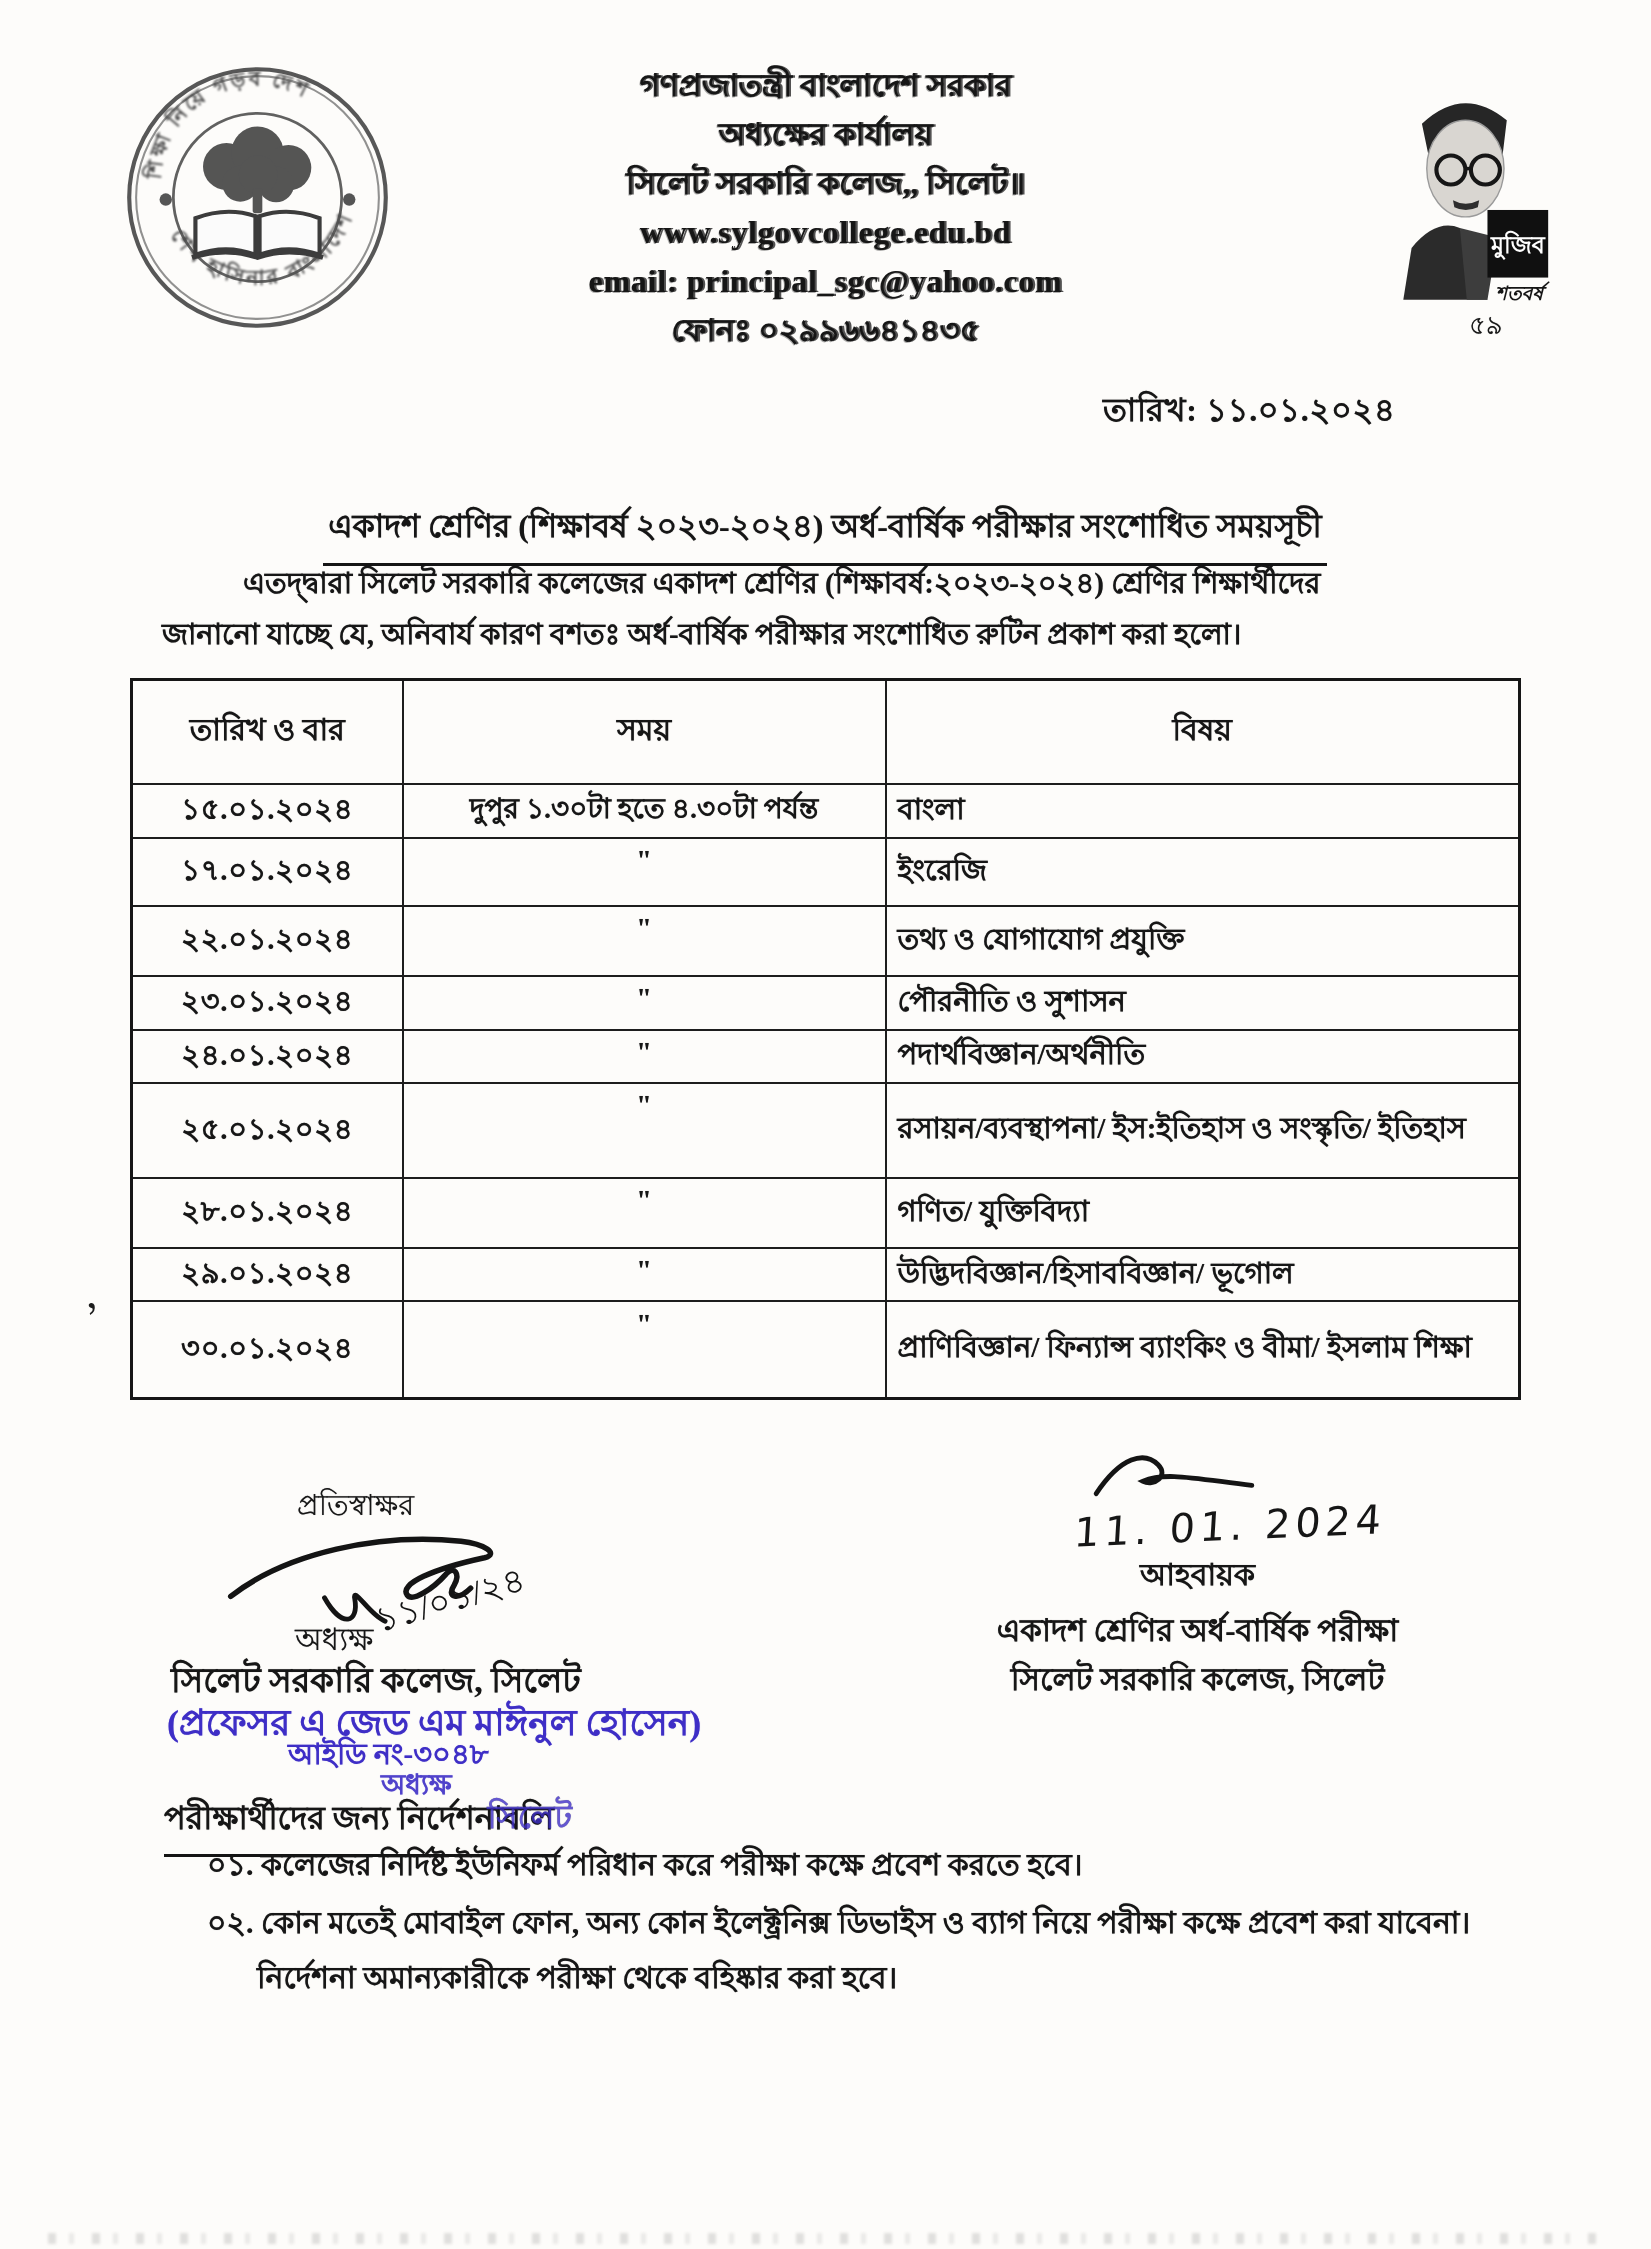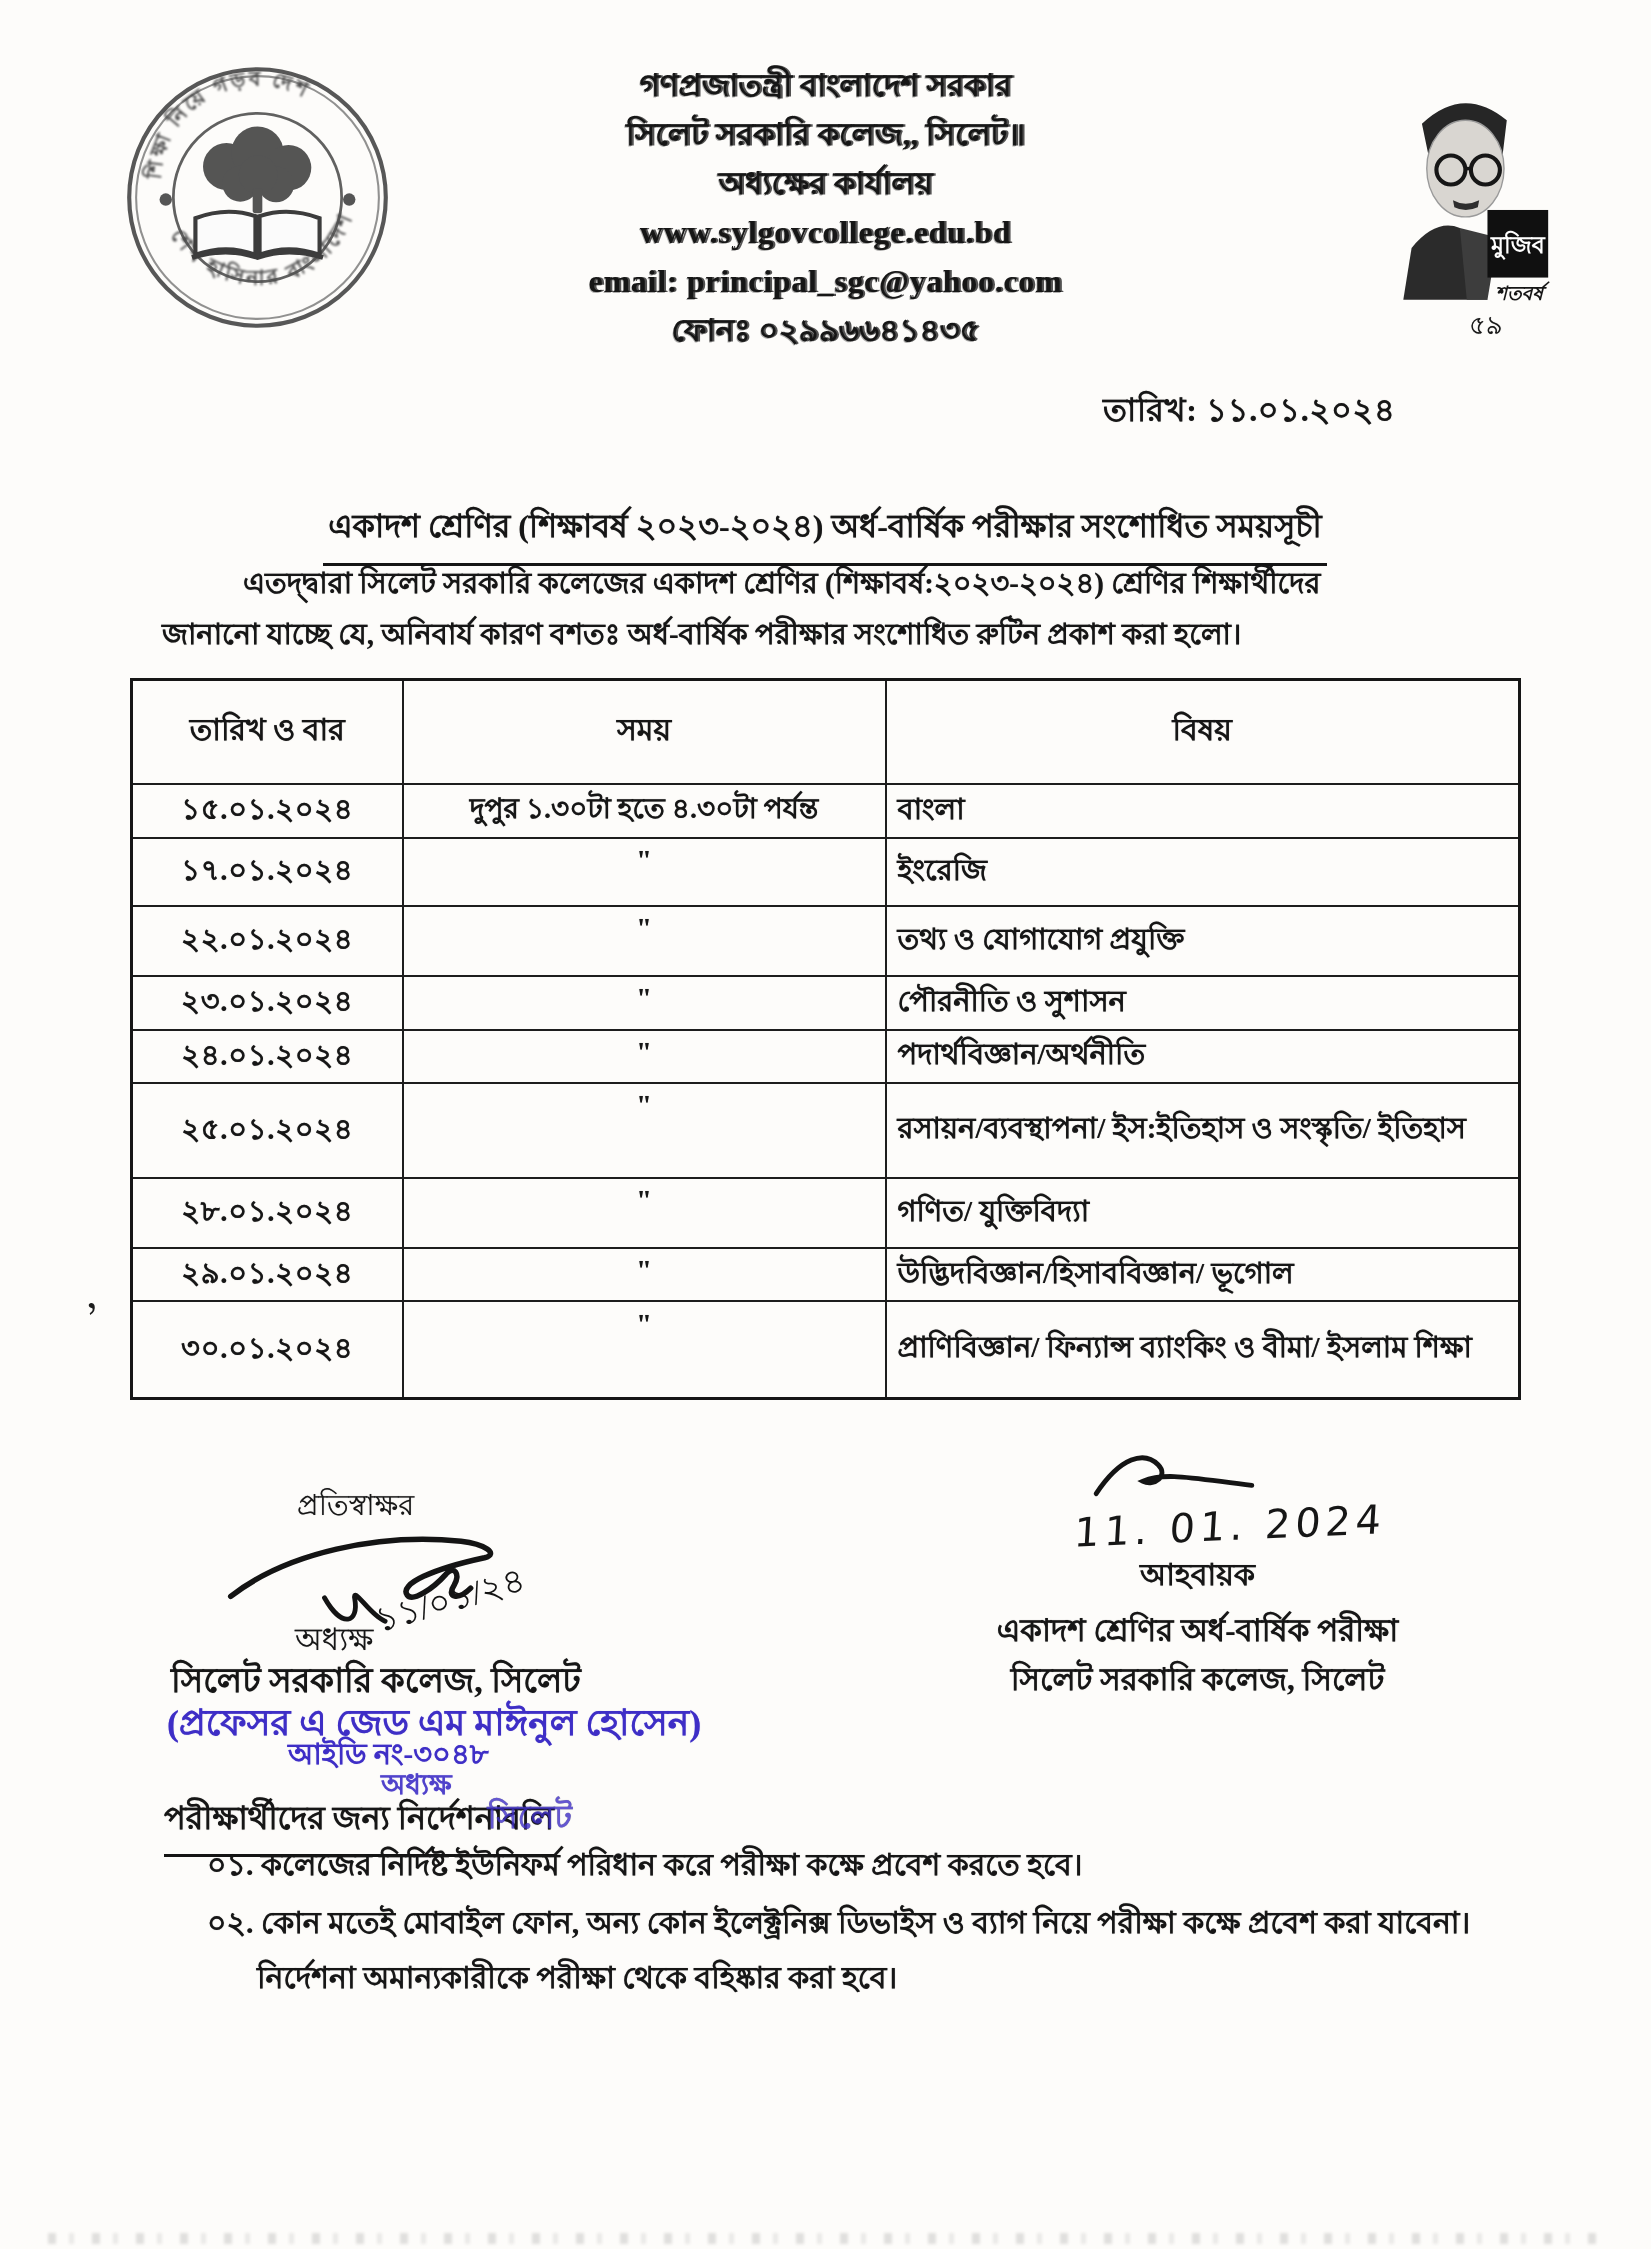--- a/index.html
+++ b/index.html
@@ -105,22 +105,22 @@
     <g>
       <path d="M105 225 Q150 208 192 222 L192 278 Q150 262 105 278 Z" fill="#fbfbfb" stroke="#3c3c3c" stroke-width="6"></path>
       <path d="M285 225 Q240 208 198 222 L198 278 Q240 262 285 278 Z" fill="#fbfbfb" stroke="#3c3c3c" stroke-width="6"></path>
       <path d="M100 282 Q150 266 195 282 Q240 266 290 282" fill="none" stroke="#3c3c3c" stroke-width="7"></path>
       <line x1="195" y1="220" x2="195" y2="282" stroke="#3c3c3c" stroke-width="5"></line>
     </g>
   </svg>
 
   <div class="abs hdr-center">
     <div class="hdr-line ghost">গণপ্রজাতন্ত্রী বাংলাদেশ সরকার</div>
+    <div class="hdr-line ghost">অধ্যক্ষের কার্যালয়</div>
     <div class="hdr-line ghost">সিলেট সরকারি কলেজ,, সিলেট॥</div>
-    <div class="hdr-line ghost">অধ্যক্ষের কার্যালয়</div>
     <div class="hdr-line hdr-latin ghost">www.sylgovcollege.edu.bd</div>
     <div class="hdr-line hdr-latin ghost">email: principal_sgc@yahoo.com</div>
     <div class="hdr-line ghost">ফোনঃ ০২৯৯৬৬৪১৪৩৫</div>
   </div>
 
   <svg class="abs" style="left:1384px;top:72px;" width="169" height="238" viewBox="0 0 245 345">
     <path d="M55 75 Q115 18 178 70 L172 120 Q118 82 66 128 Z" fill="#262626"></path>
     <ellipse cx="118" cy="140" rx="56" ry="70" fill="#d9d6d1" stroke="#9a9a9a" stroke-width="2"></ellipse>
     <circle cx="97" cy="142" r="21" fill="none" stroke="#161616" stroke-width="6"></circle>
     <circle cx="147" cy="142" r="21" fill="none" stroke="#161616" stroke-width="6"></circle>

